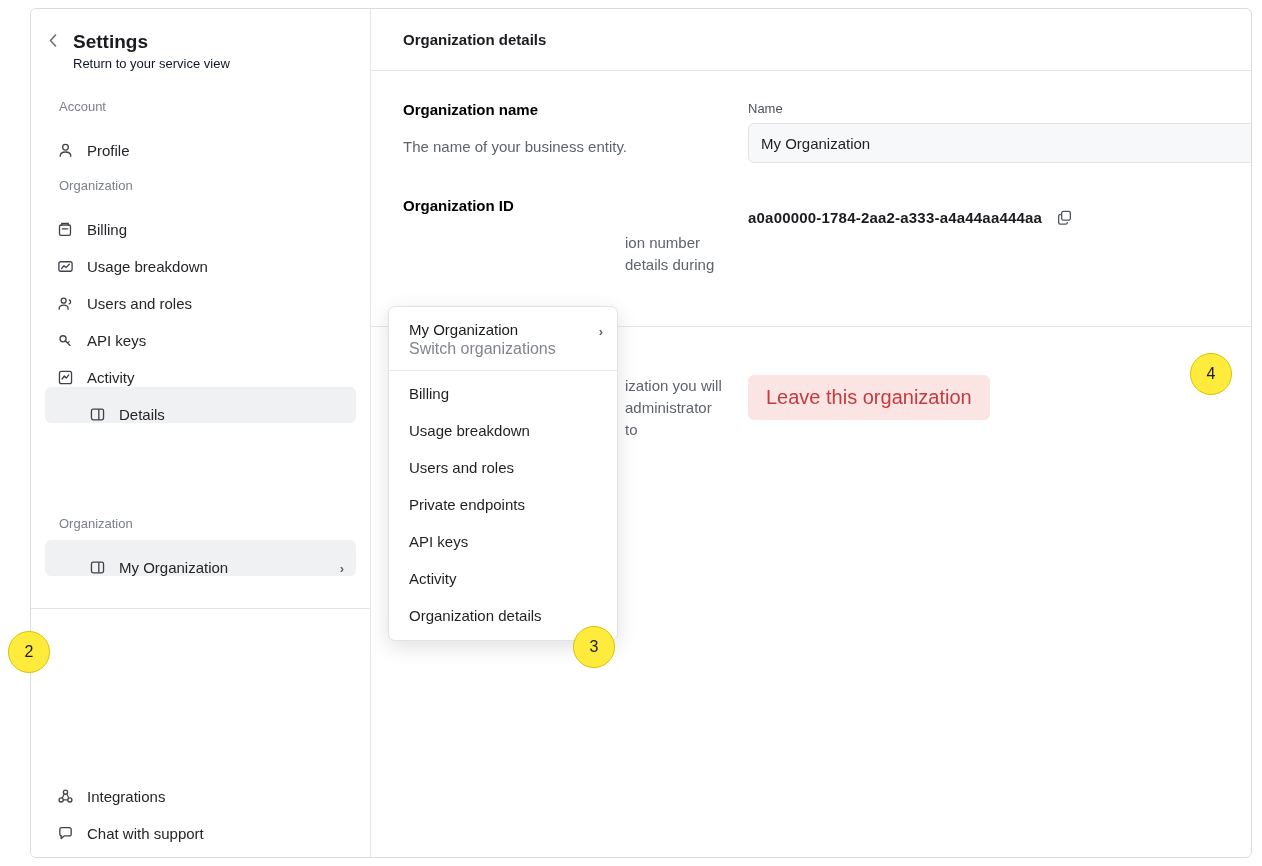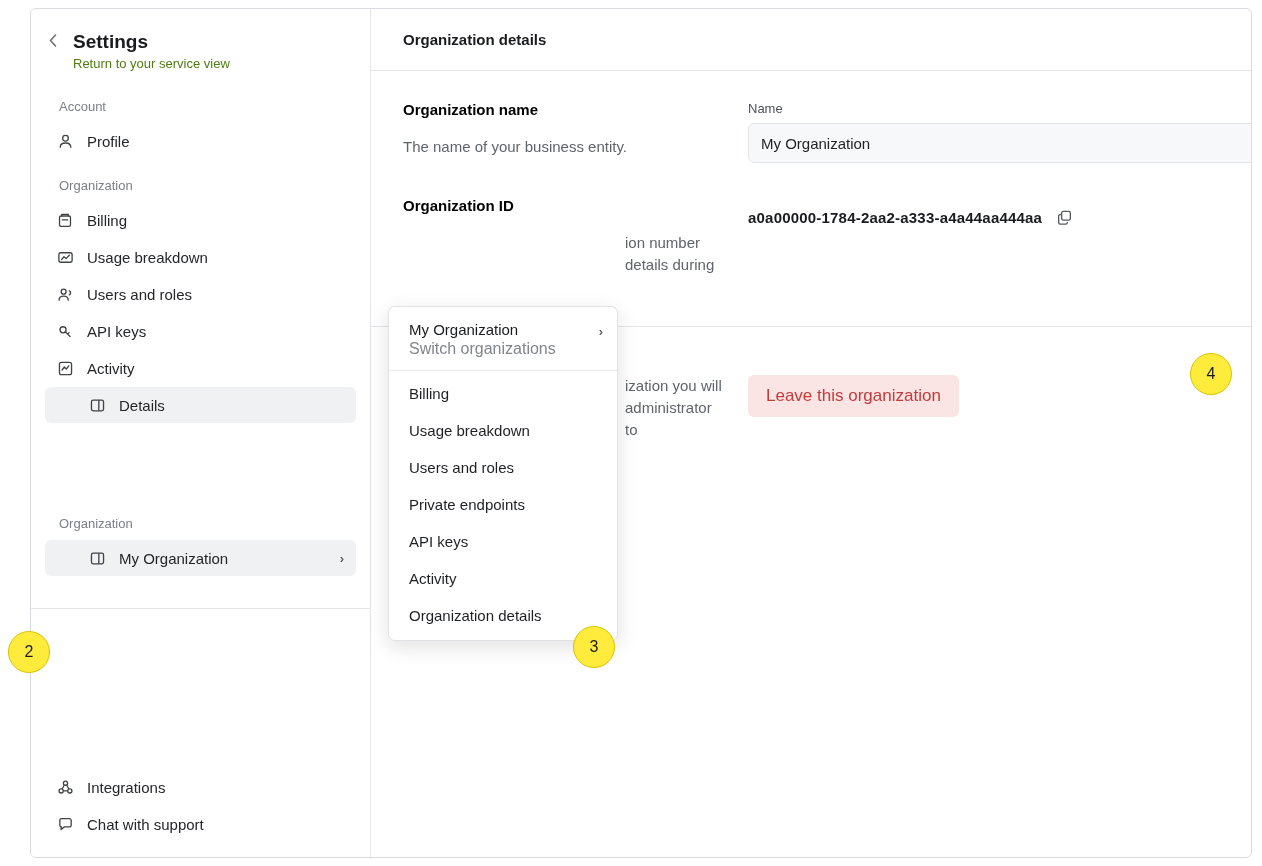--- a/index.html
+++ b/index.html
@@ -49,31 +49,31 @@
     cursor: pointer;
   }
   .sb-title {
     font-size: 19px;
     font-weight: bold;
     color: #1a1b1e;
     line-height: 22px;
   }
   .sb-sub {
     font-size: 13px;
-    color: #4d7c0f;
+    color: #0f172a;
     margin-top: 3px;
   }
   .sb-section {
     font-size: 13px;
     color: #7b7f87;
     padding: 18px 20px 8px 28px;
   }
   .sb-item {
     display: flex;
-    align-items: center;
+    align-items: flex-end;
     height: 36px;
     margin: 1px 14px;
     padding: 0 12px;
     border-radius: 6px;
     font-size: 15px;
     color: #25262a;
     cursor: pointer;
   }
   .sb-item.selected { background: #f0f1f3; padding-left: 44px; }
   .sb-ico {
@@ -177,21 +177,21 @@
     height: 1px;
     background: #e4e5e9;
     margin: 36px 0 0 0;
   }
   .danger-btn {
     display: inline-block;
     background: #fbe4e4;
     color: #c43b3b;
     border: none;
     border-radius: 6px;
-    font-size: 17px;
+    font-size: 20px;
     padding: 11px 18px;
     font-family: "Liberation Sans", sans-serif;
     cursor: pointer;
   }
 
   
   .popover {
     position: absolute;
     left: 357px; top: 297px;
     width: 230px;

